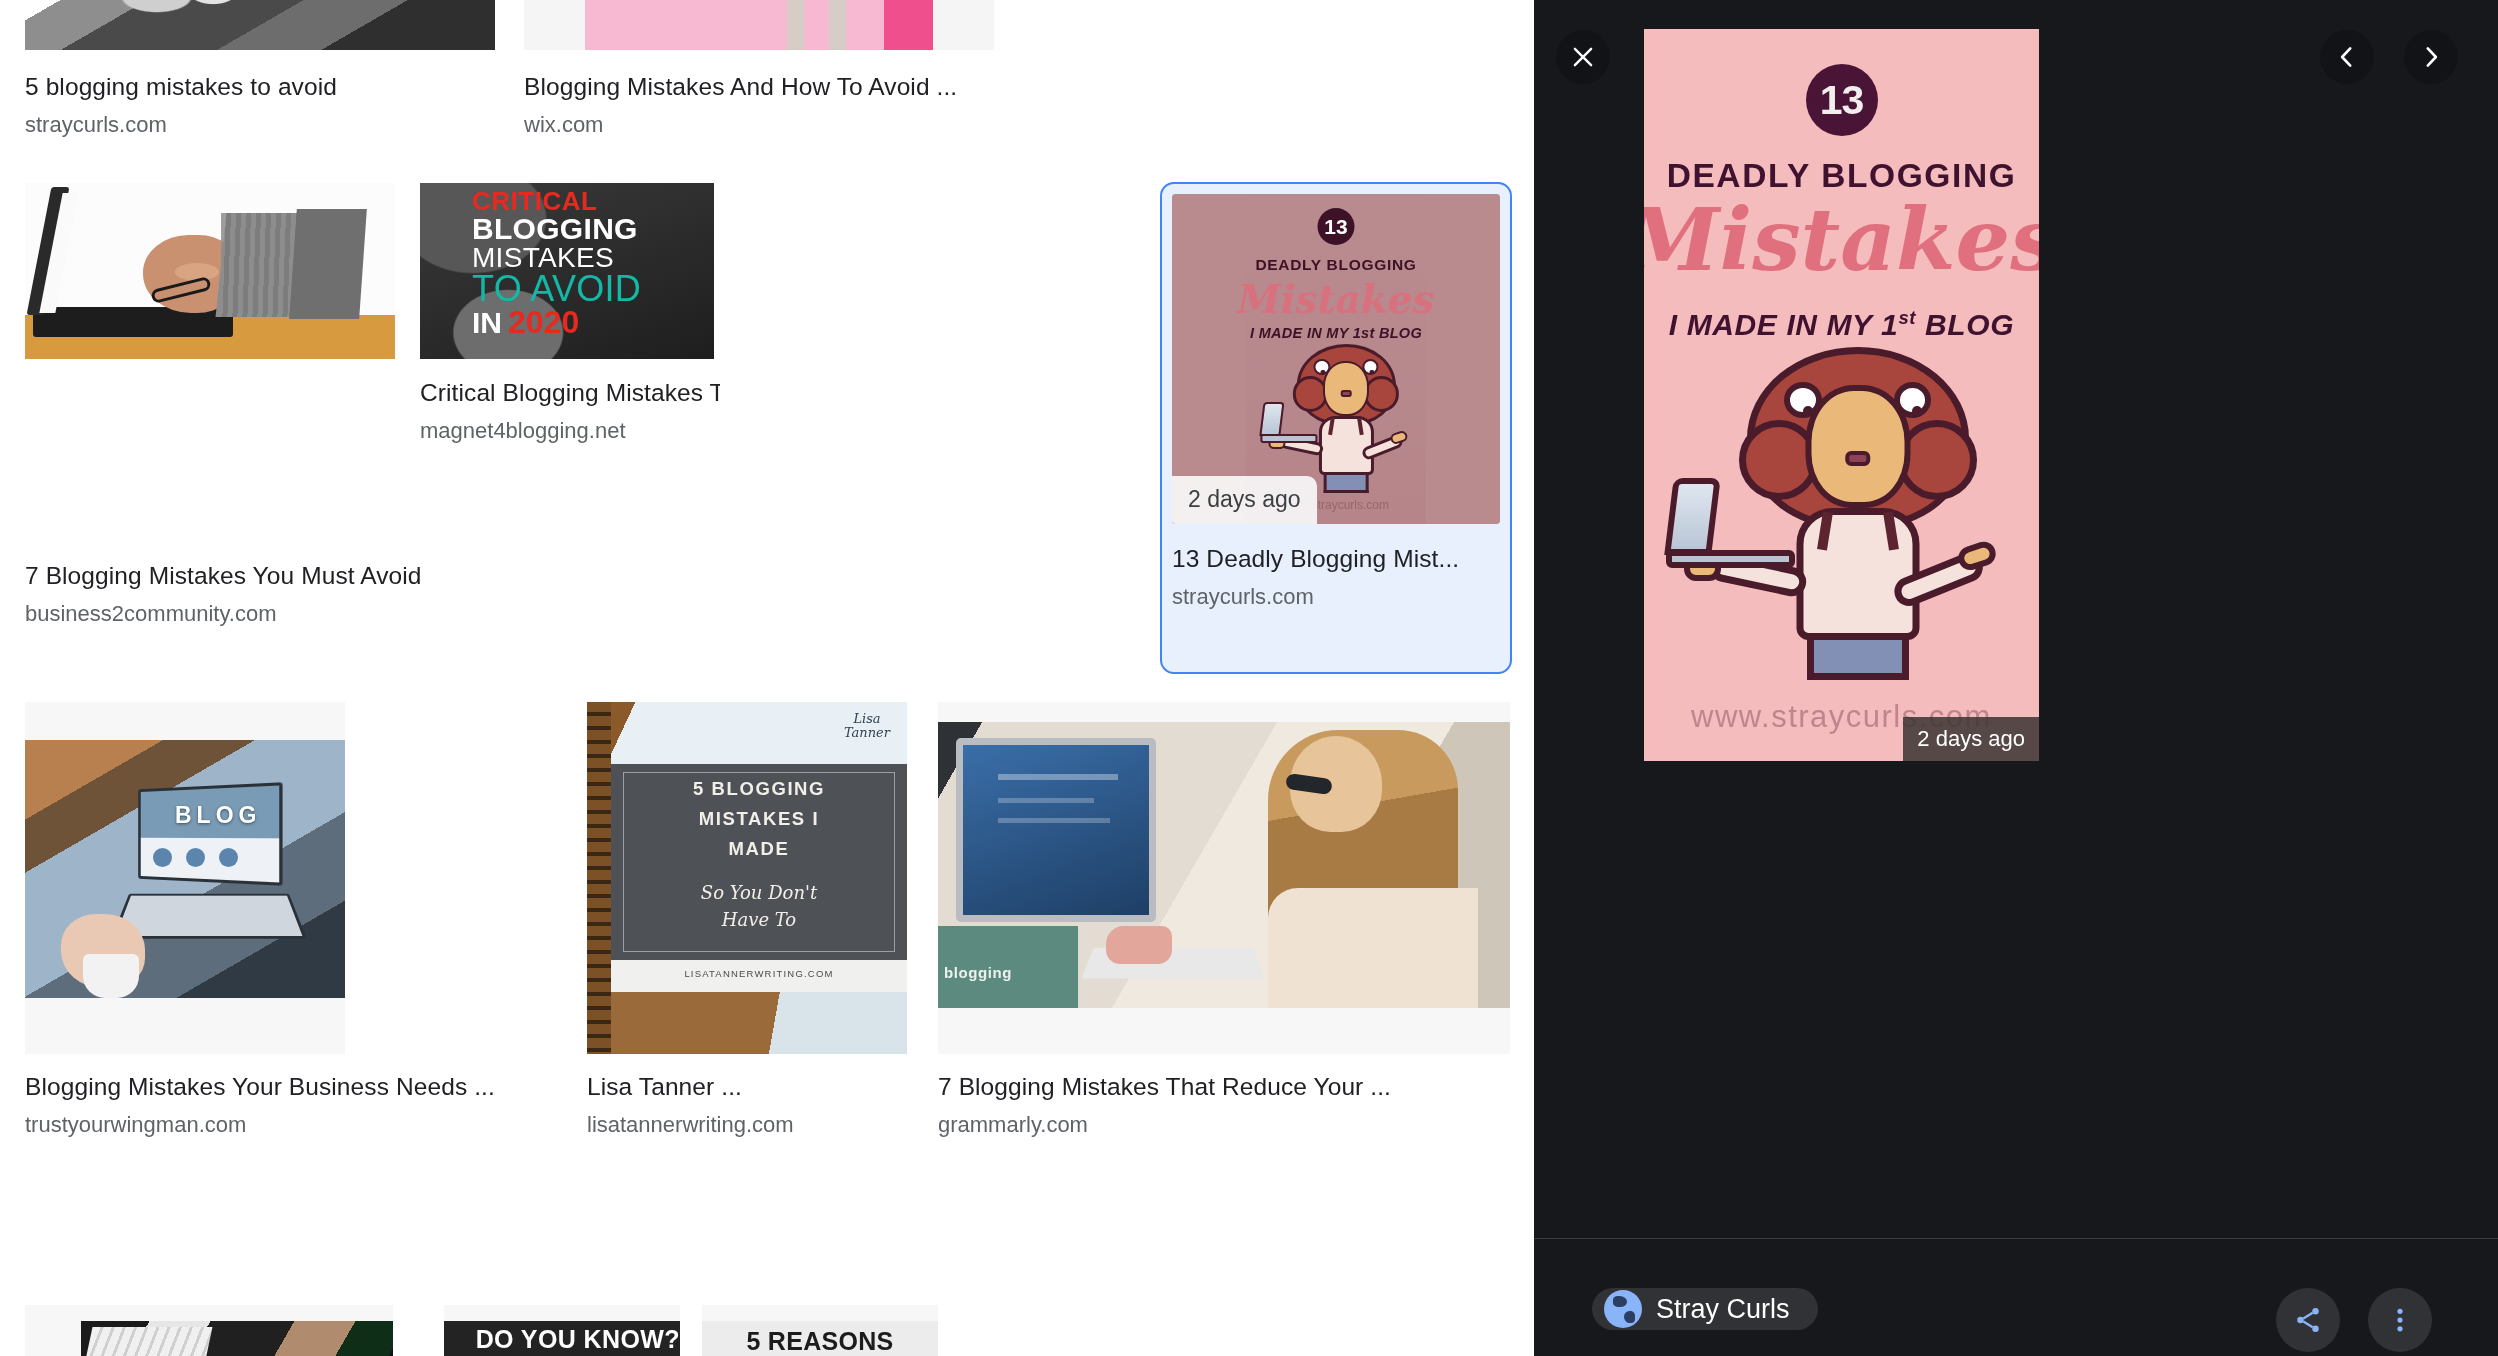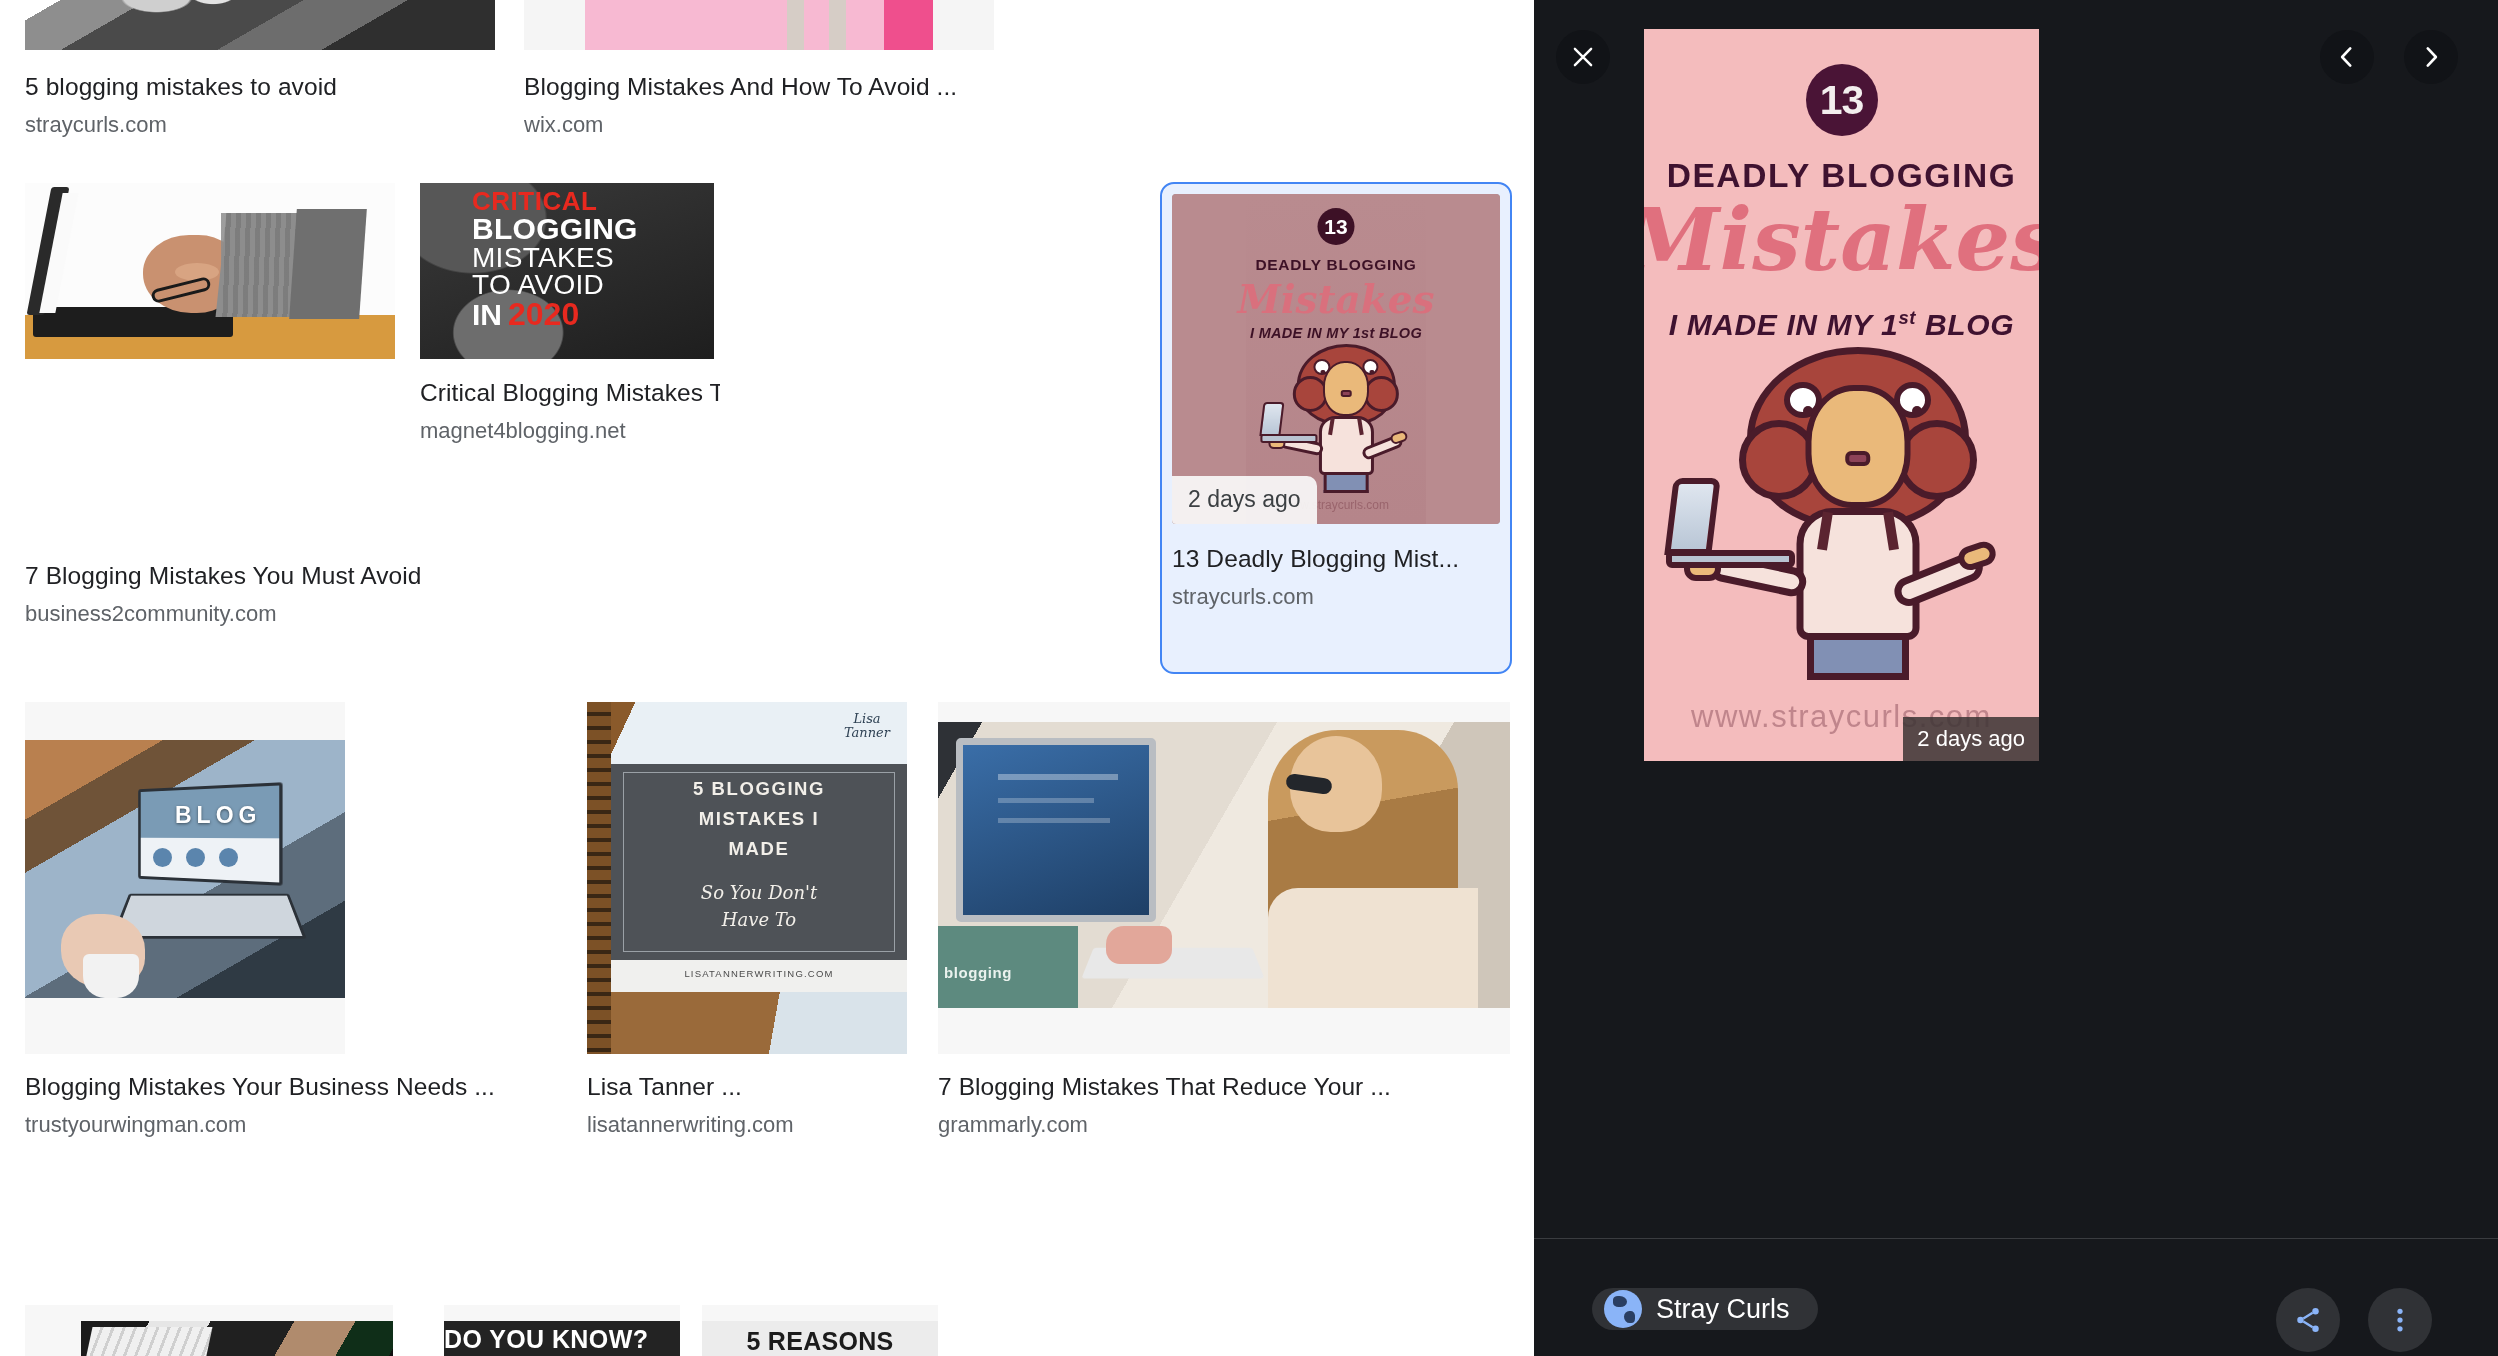--- a/index.html
+++ b/index.html
@@ -328,21 +328,21 @@
       <div class="card-thumb" style="height:176px;background:#2d2d2d;overflow:hidden;">
         <div style="position:absolute;inset:0;
              background:
                radial-gradient(ellipse 120px 90px at 18% 20%, #575757 0 60%, rgba(0,0,0,0) 62%),
                radial-gradient(ellipse 90px 70px at 30% 85%, #6d6d6d 0 60%, rgba(0,0,0,0) 62%),
                linear-gradient(160deg,#3a3a3a,#1e1e1e);"></div>
         <div style="position:absolute;left:52px;top:6px;right:4px;text-align:left;line-height:.98;">
           <div style="color:#e8291f;font-size:26px;font-weight:bold;letter-spacing:.5px;">CRITICAL</div>
           <div style="color:#fff;font-size:30px;font-weight:bold;letter-spacing:.3px;">BLOGGING</div>
           <div style="color:#fff;font-size:28px;letter-spacing:.3px;">MISTAKES</div>
-          <div style="color:#ffffff;font-size:28px;letter-spacing:.3px;">TO AVOID</div>
+          <div style="color:#14b8a6;font-size:36px;letter-spacing:.3px;">TO AVOID</div>
           <div style="display:flex;align-items:baseline;gap:6px;">
             <span style="color:#fff;font-size:30px;font-weight:bold;text-align:right;">IN</span>
             <span style="color:#e8291f;font-size:32px;font-weight:bold;">2020</span>
           </div>
         </div>
       </div>
       <div class="card-text-wrap" style="position:absolute;top:195px;left:0;width:300px;">
         <div class="card-title">Critical Blogging Mistakes To Avoid In ...</div>
         <div class="card-source">magnet4blogging.net</div>
       </div>
@@ -474,21 +474,21 @@
         <div style="position:absolute;left:56px;top:16px;width:312px;height:120px;
              background:linear-gradient(120deg,#1b1b1b 0 18%, #e6e6e6 18% 34%, #202020 34% 56%, #b08b6d 56% 72%, #0f2e18 72% 86%, #111 86% 100%);"></div>
         <div style="position:absolute;left:62px;top:22px;width:120px;height:52px;
              background:repeating-linear-gradient(100deg,#f0f0f0 0 8px,#cfcfcf 8px 11px);transform:skewX(-12deg);"></div>
       </div>
     </div>
 
     <div class="card" style="left:444px; top:1305px; width:236px;">
       <div class="card-thumb" style="height:60px;background:#f7f7f7;overflow:hidden;">
         <div style="position:absolute;left:0;top:16px;width:236px;height:120px;background:#232323;"></div>
-        <div style="position:absolute;left:0;top:20px;width:236px;text-align:left;
+        <div style="position:absolute;left:0;top:20px;width:236px;text-align:right;
              color:#ffffff;font-size:25px;font-weight:bold;letter-spacing:.4px;">DO YOU KNOW?</div>
       </div>
     </div>
 
     <div class="card" style="left:702px; top:1305px; width:236px;">
       <div class="card-thumb" style="height:60px;background:#f7f7f7;overflow:hidden;">
         <div style="position:absolute;left:0;top:16px;width:236px;height:120px;background:#ececec;"></div>
         <div style="position:absolute;left:0;top:22px;width:236px;text-align:center;
              color:#1c1c1c;font-size:25px;font-weight:bold;letter-spacing:.3px;">5 REASONS</div>
       </div>

